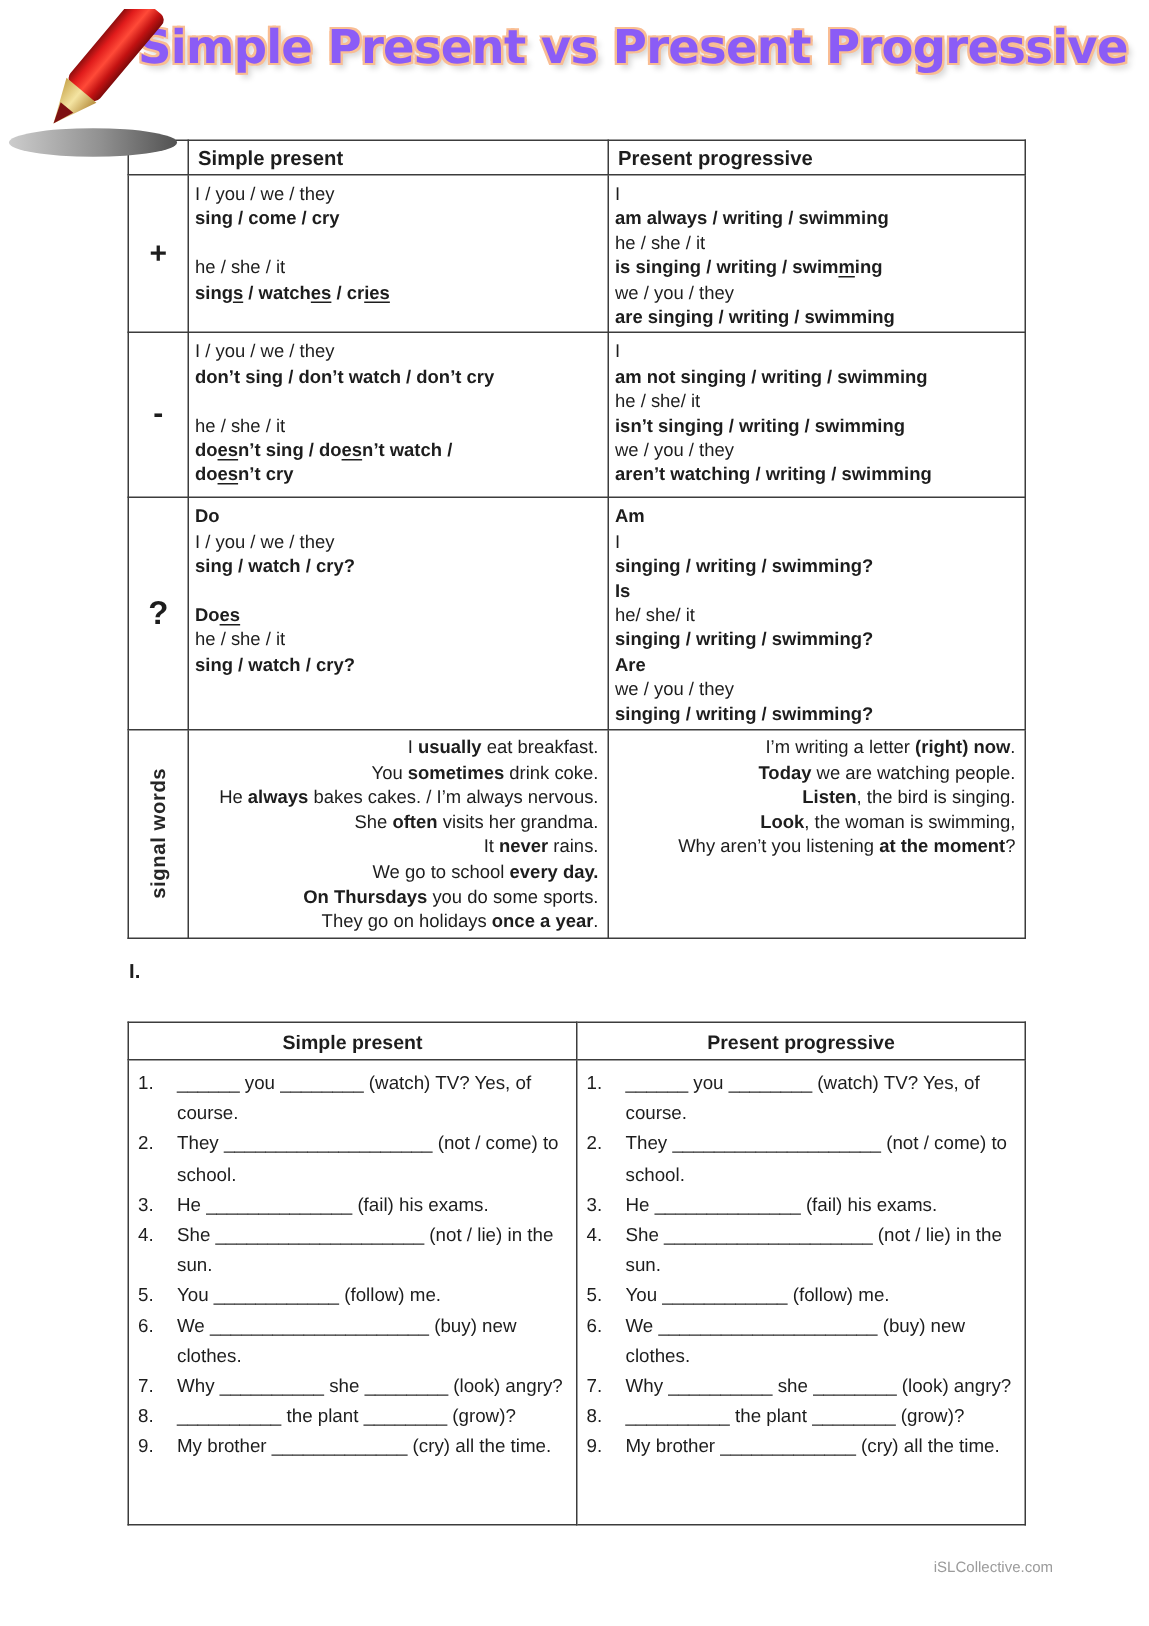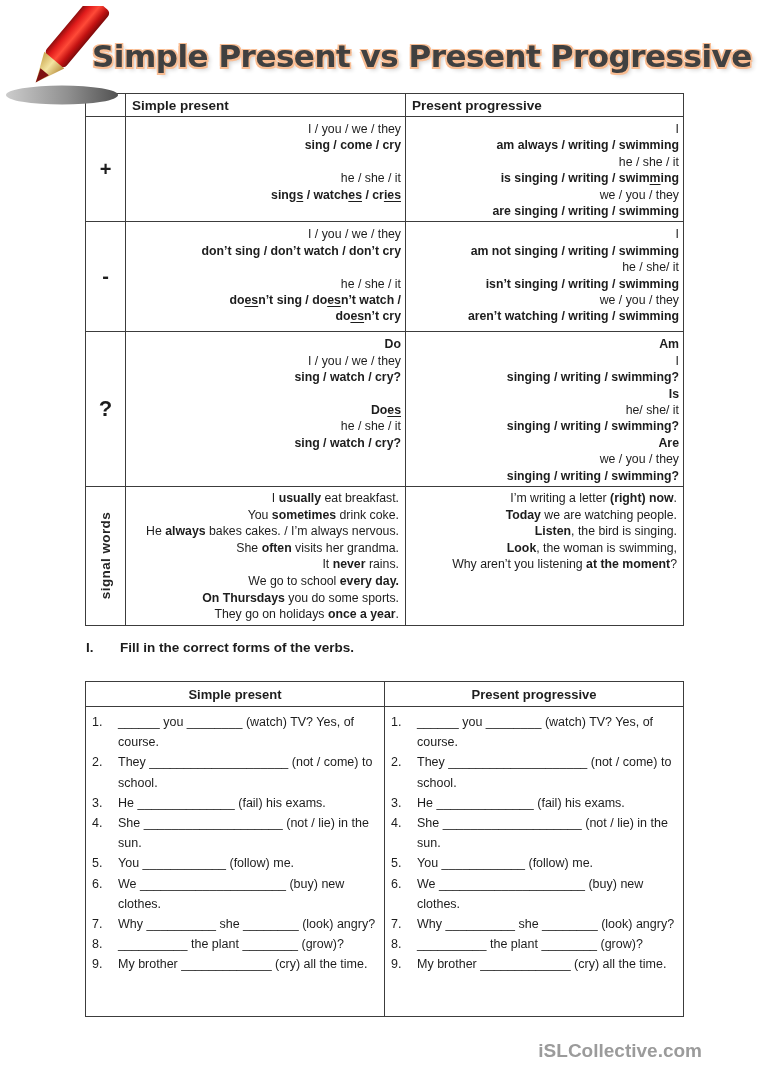--- a/index.html
+++ b/index.html
@@ -2,52 +2,52 @@
 <html><head>
 <meta charset="utf-8">
 <style>
   html,body{margin:0;padding:0;background:#e9e9e9;}
   .page{
     position:relative;width:766px;height:1084px;background:#ffffff;
     font-family:"Liberation Sans",sans-serif;color:#1d1d1d;overflow:hidden;
   }
   
   .title{
-    position:absolute;left:92px;top:38px;width:606px;text-align:center;
+    position:absolute;left:92px;top:14px;width:606px;text-align:center;
     font-family:"DejaVu Sans",sans-serif;font-weight:bold;font-size:31px;
-    letter-spacing:-0.5px;white-space:nowrap;color:#404040;
+    letter-spacing:-0.5px;white-space:nowrap;color:#8b5cf6;
     text-shadow:1.5px 1.5px 0 #f9bd93,-1.5px -1.5px 0 #f9bd93,1.5px -1.5px 0 #f9bd93,-1.5px 1.5px 0 #f9bd93,3px 3px 4px rgba(0,0,0,0.18);
   }
   .pencil{position:absolute;left:2px;top:6px;z-index:3;}
   
   table{border-collapse:collapse;}
   .gtable{position:absolute;left:85px;top:93px;width:598px;table-layout:fixed;}
   .gtable td{border:1px solid #3c3c3c;vertical-align:top;padding:0;}
   .ghcell{font-size:13.5px;font-weight:bold;padding:3px 6px !important;height:16px;vertical-align:middle !important;}
   .sym{width:40px;text-align:center;vertical-align:middle !important;font-weight:bold;font-size:20px;}
-  .gcell{text-align:right;font-size:12.3px;padding:4px 4px 2px 4px !important;}
+  .gcell{text-align:left;font-size:12.3px;padding:4px 4px 2px 4px !important;}
   .gline{min-height:16.4px;line-height:16.4px;}
   .scell{text-align:right;font-size:12.3px;padding:3px 6px 2px 8px !important;}
   .sline{min-height:16.6px;line-height:16.6px;}
   .vwrap{display:flex;align-items:center;justify-content:center;height:131px;}
   .vlabel{transform:rotate(-90deg);white-space:nowrap;font-size:13.5px;letter-spacing:0.4px;color:#262626;}
   u{text-underline-offset:2px;}
   
   .section-heading{position:absolute;left:86px;top:640px;font-size:13.5px;font-weight:bold;display:flex;}
   .sec-num{width:34px;}
   
   .etable{position:absolute;left:85px;top:681px;width:598px;table-layout:fixed;}
   .etable th,.etable td{border:1px solid #3c3c3c;}
   .etable th{font-size:13px;font-weight:bold;text-align:center;height:20px;padding:2px;}
   .etable td{vertical-align:top;padding:5px 5px 6px 6px;height:298px;}
   .ex-item{display:flex;font-size:12.5px;line-height:20.2px;}
   .ex-num{width:26px;flex:none;}
   .ex-text{flex:1;}
   
-  .footer{position:absolute;right:64px;top:1040px;font-size:19px;color:#9b9b9b;font-weight:bold;}
+  .footer{position:absolute;right:64px;top:1040px;font-size:10px;color:#9b9b9b;}
 </style>
 </head>
 <body>
 
 <div class="page">
 
   <svg class="pencil" width="122" height="102" viewBox="0 0 122 102">
     <defs>
       <linearGradient id="pshadow" x1="0" y1="0" x2="1" y2="0">
         <stop offset="0" stop-color="#cccccc"></stop>
@@ -195,21 +195,20 @@
               <div class="sline"><b>Look</b>, the woman is swimming,</div>
               <div class="sline">Why aren’t you listening <b>at the moment</b>?</div>
             </div>
         </td>
       </tr>
     </tbody>
   </table>
 
   <div class="section-heading">
     <span class="sec-num">I.</span>
-    <span>Fill in the correct forms of the verbs.</span>
   </div>
 
   <table class="etable">
     <colgroup>
         <col style="width:299px">
         <col style="width:299px">
       </colgroup>
     <tbody>
       <tr>
         <th>Simple present</th>

